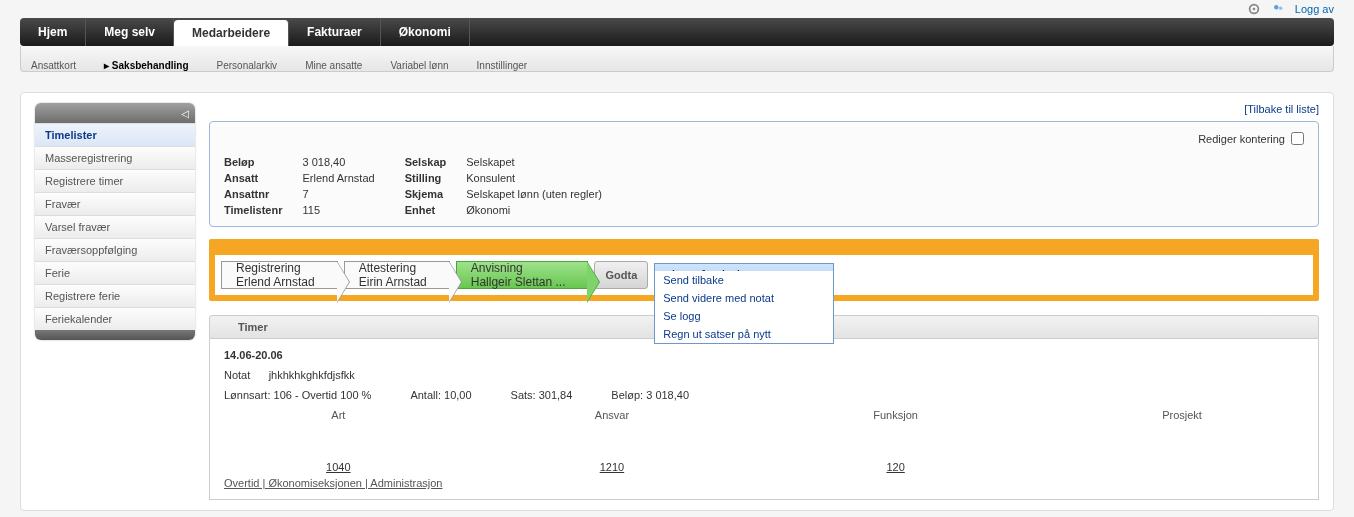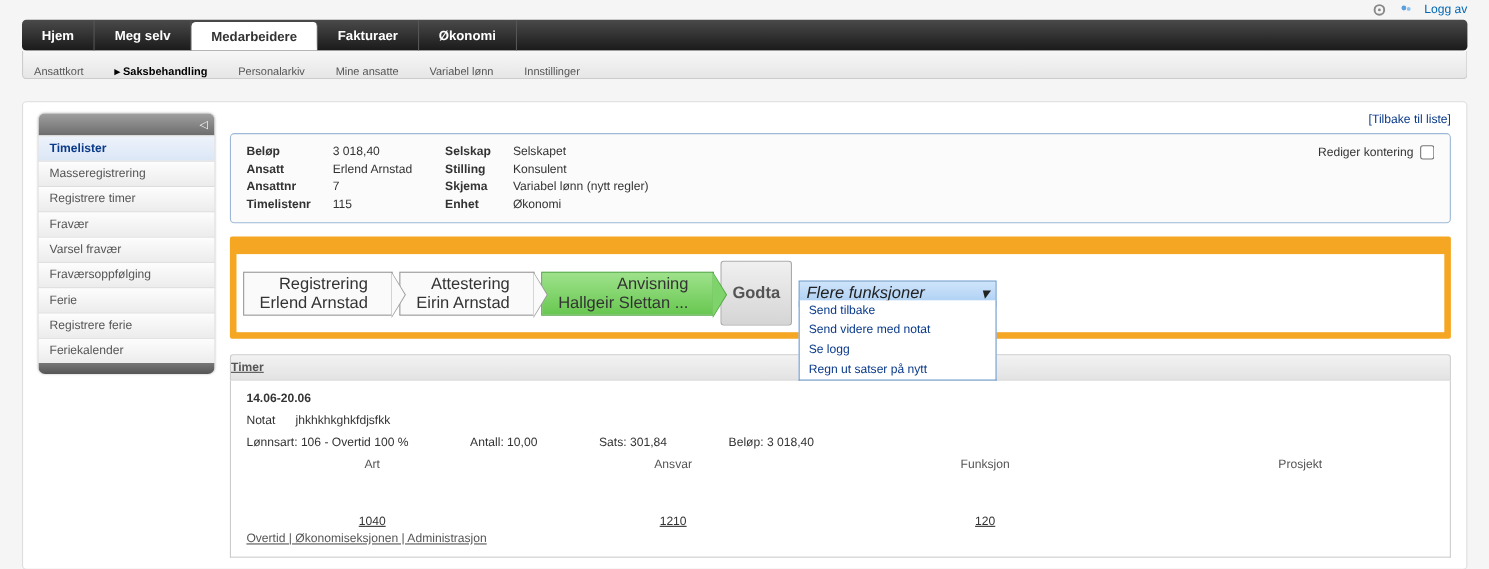--- a/index.html
+++ b/index.html
@@ -34,48 +34,48 @@
   .sidebar li.active { background:linear-gradient(#eef3fb,#dbe6f6); color:#0a3a8a; font-weight:bold; }
   .side-foot { height:10px; background:linear-gradient(#777,#555); }
 
   .main-col { flex:1; }
 
   .back-link { text-align:right; margin-bottom:6px; }
   .back-link a { color:#0a3a8a; text-decoration:none; cursor:pointer; }
 
   
   .info-box { border:1px solid #9cb8d6; border-radius:4px; padding:10px 14px; display:flex; gap:30px; background:#fbfbfb; position:relative; }
-  .info-box .col { display:grid; grid-template-columns:auto auto; column-gap:20px; row-gap:4px; }
+  .info-box .col { display:grid; grid-template-columns:auto auto; column-gap:20px; row-gap:4px;margin-top:24px; }
   .info-box .lbl { font-weight:bold; color:#333; }
   .info-box .val { color:#333; }
   .edit-kont { position:absolute; right:14px; top:10px; display:flex; align-items:center; gap:6px; }
   .edit-kont input { width:13px; height:13px; }
 
   
   .steps-wrap { margin-top:12px; background:#f5a623; padding:16px 6px 6px 6px; border-radius:2px; position:relative; }
   .steps-inner { background:#fff; padding:6px; display:flex; align-items:center; gap:6px; }
-  .step { position:relative; height:40px; padding:4px 22px 4px 14px; border:1px solid #999; background:#fafafa; display:flex; flex-direction:column; justify-content:center; font-size:15px;align-items:flex-end; }
+  .step { position:relative; height:28px; padding:4px 22px 4px 14px; border:1px solid #999; background:#fafafa; display:flex; flex-direction:column; justify-content:center; font-size:12px; }
   .step:after { content:""; position:absolute; right:-12px; top:0; width:0; height:0; border-top:20px solid transparent; border-bottom:20px solid transparent; border-left:12px solid #fafafa; z-index:2; }
   .step:before { content:""; position:absolute; right:-13px; top:-1px; width:0; height:0; border-top:21px solid transparent; border-bottom:21px solid transparent; border-left:13px solid #999; z-index:1; }
   .step.green { background:linear-gradient(#9ee28b,#68c750); border-color:#4aa63a; }
   .step.green:after { border-left-color:#7fd36b; }
   .step.green:before { border-left-color:#4aa63a; }
   .step .t { font-weight:normal; }
-  .btn-godta { background:linear-gradient(#f0f0f0,#d5d5d5); border:1px solid #aaa; border-radius:3px; padding:20px 10px; font-weight:bold; color:#555; font-size:15px; cursor:pointer; }
+  .btn-godta { background:linear-gradient(#f0f0f0,#d5d5d5); border:1px solid #aaa; border-radius:3px; padding:7px 10px; font-weight:bold; color:#555; font-size:11px; cursor:pointer; }
   .dd-wrap { position:relative; }
   .dd-btn { width:180px; background:linear-gradient(#cfe4fb,#a9cdf2); border:1px solid #6b99cc; padding:2px 6px; font-size:15px; cursor:pointer; display:flex; justify-content:space-between; align-items:center; color:#222;font-style:italic; }
-  .dd-menu { position:absolute; top:18px; left:0; width:180px; background:#fff; border:1px solid #6b99cc; border-top:none; z-index:10; }
+  .dd-menu { position:absolute; top:8px; left:0; width:180px; background:#fff; border:1px solid #6b99cc; border-top:none; z-index:10; }
   .dd-menu div { padding:3px 8px; color:#0a3a8a; cursor:pointer; font-size:11px; }
 
   
-  .timer-head { margin-top:14px; background:linear-gradient(#f2f2f2,#e3e3e3); border:1px solid #ccc; border-radius:3px 3px 0 0; padding:5px 0; font-weight:bold; color:#555;text-decoration:underline; }
+  .timer-head { margin-top:14px; background:linear-gradient(#f2f2f2,#e3e3e3); border:1px solid #ccc; border-radius:3px 3px 0 0; padding:5px 28px; font-weight:bold; color:#555; }
   .timer-body { border:1px solid #ccc; border-top:none; padding:10px 14px; }
   .timer-body .date { font-weight:bold; margin-bottom:8px; }
   .timer-body .row { margin-bottom:8px; }
-  .lonn-row { display:flex; gap:56px; margin-bottom:8px;align-items:center; }
+  .lonn-row { display:flex; gap:39px; margin-bottom:8px;align-items:center; }
   .art-grid { display:grid; grid-template-columns:repeat(4,auto); column-gap:30px; row-gap:2px; margin-bottom:4px;gap:40px; }
   .art-grid .h { color:#555; text-align:center; font-size:11px; }
   .art-grid .v { text-align:center;text-decoration:underline; }
   .trail { color:#555;text-decoration:underline; }
 </style>
 </head>
 <body>
 
 <div class="page-wrap">
 
@@ -148,21 +148,21 @@
           <span class="val">7</span>
           <span class="lbl">Timelistenr</span>
           <span class="val">115</span>
         </div>
         <div class="col">
           <span class="lbl">Selskap</span>
           <span class="val">Selskapet</span>
           <span class="lbl">Stilling</span>
           <span class="val">Konsulent</span>
           <span class="lbl">Skjema</span>
-          <span class="val">Variabel lønn (nytt regler)</span>
+          <span class="val">Selskapet lønn (uten regler)</span>
           <span class="lbl">Enhet</span>
           <span class="val">Økonomi</span>
         </div>
         <div class="edit-kont">
           <span>Rediger kontering</span>
           <input type="checkbox" style="">
         </div>
       </div>
 
       <div class="steps-wrap">

